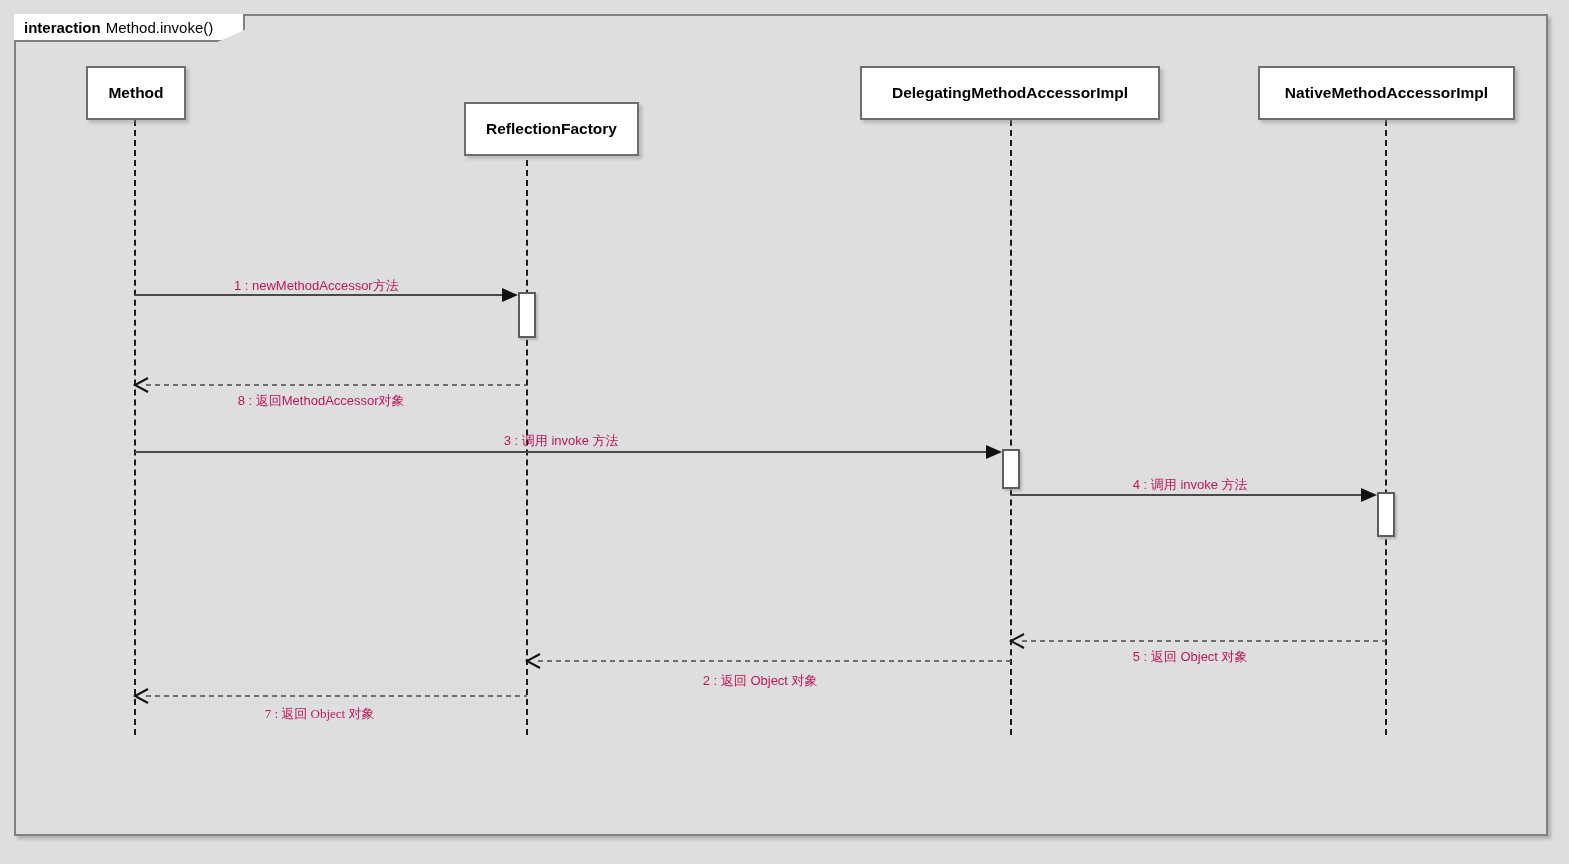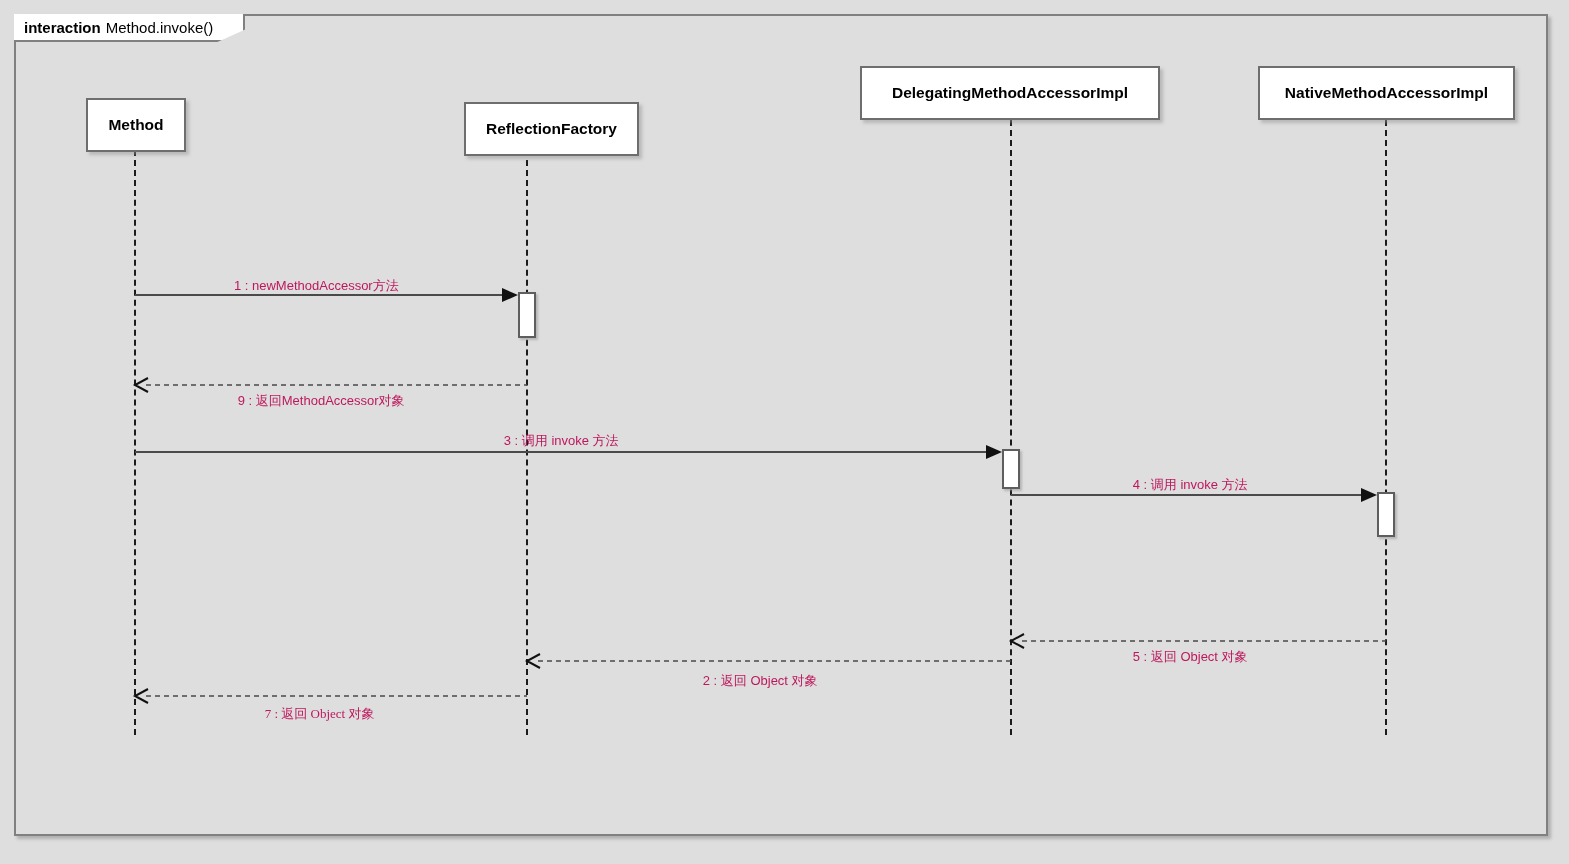--- a/index.html
+++ b/index.html
@@ -99,21 +99,21 @@
 
   <div id="frame"></div>
 
   <div id="frame-tab">
     <span class="kw">interaction</span>
     <span>Method.invoke()</span>
   </div>
 
   <div id="lifelines-layer">
       <div class="lifeline-stem" style="left: 134px; top: 120px; height: 615px;"></div>
-      <div class="lifeline-head" style="left: 86px; top: 66px; width: 100px; height: 54px; margin-top: 32px;">
+      <div class="lifeline-head" style="left: 86px; top: 66px; width: 100px; height: 54px;">
         <span>Method</span>
       </div>
       <div class="lifeline-stem" style="left: 526px; top: 120px; height: 615px;"></div>
       <div class="lifeline-head" style="left: 464px; top: 66px; width: 175px; height: 54px; margin-top: 36px;">
         <span>ReflectionFactory</span>
       </div>
       <div class="lifeline-stem" style="left: 1010px; top: 120px; height: 615px;"></div>
       <div class="lifeline-head" style="left: 860px; top: 66px; width: 300px; height: 54px;">
         <span>DelegatingMethodAccessorImpl</span>
       </div>
@@ -134,21 +134,21 @@
           <polygon points="367,3 383,10 367,17" fill="#111"></polygon>
         </svg>
       </div>
       <div class="msg-label" style="top: 277px; left: 233.961px;">1 : newMethodAccessor方法</div>
       <div class="msg" style="left: 135px; top: 375px; width: 392px; height: 20px;">
         <svg width="392" height="20" viewBox="0 0 392 20">
           <line y1="10" y2="10" stroke="#4a4a4a" stroke-width="1.6" stroke-dasharray="5,4" x1="11" x2="392"></line>
           <polyline points="13,3 0,10 13,17" fill="none" stroke="#111" stroke-width="2"></polyline>
         </svg>
       </div>
-      <div class="msg-label" style="top: 392px; left: 237.719px;">9 : 返回MethodAccessor对象</div>
+      <div class="msg-label" style="top: 392px; left: 237.719px;">8 : 返回MethodAccessor对象</div>
       <div class="msg" style="left: 135px; top: 442px; width: 867px; height: 20px;">
         <svg width="867" height="20" viewBox="0 0 867 20">
           <line y1="10" y2="10" stroke="#4a4a4a" stroke-width="2" x1="0" x2="855"></line>
           <polygon points="851,3 867,10 851,17" fill="#111"></polygon>
         </svg>
       </div>
       <div class="msg-label" style="top: 432px; left: 503.727px;">3 : 调用 invoke 方法</div>
       <div class="msg" style="left: 1011px; top: 485px; width: 366px; height: 20px;">
         <svg width="366" height="20" viewBox="0 0 366 20">
           <line y1="10" y2="10" stroke="#4a4a4a" stroke-width="2" x1="0" x2="354"></line>

